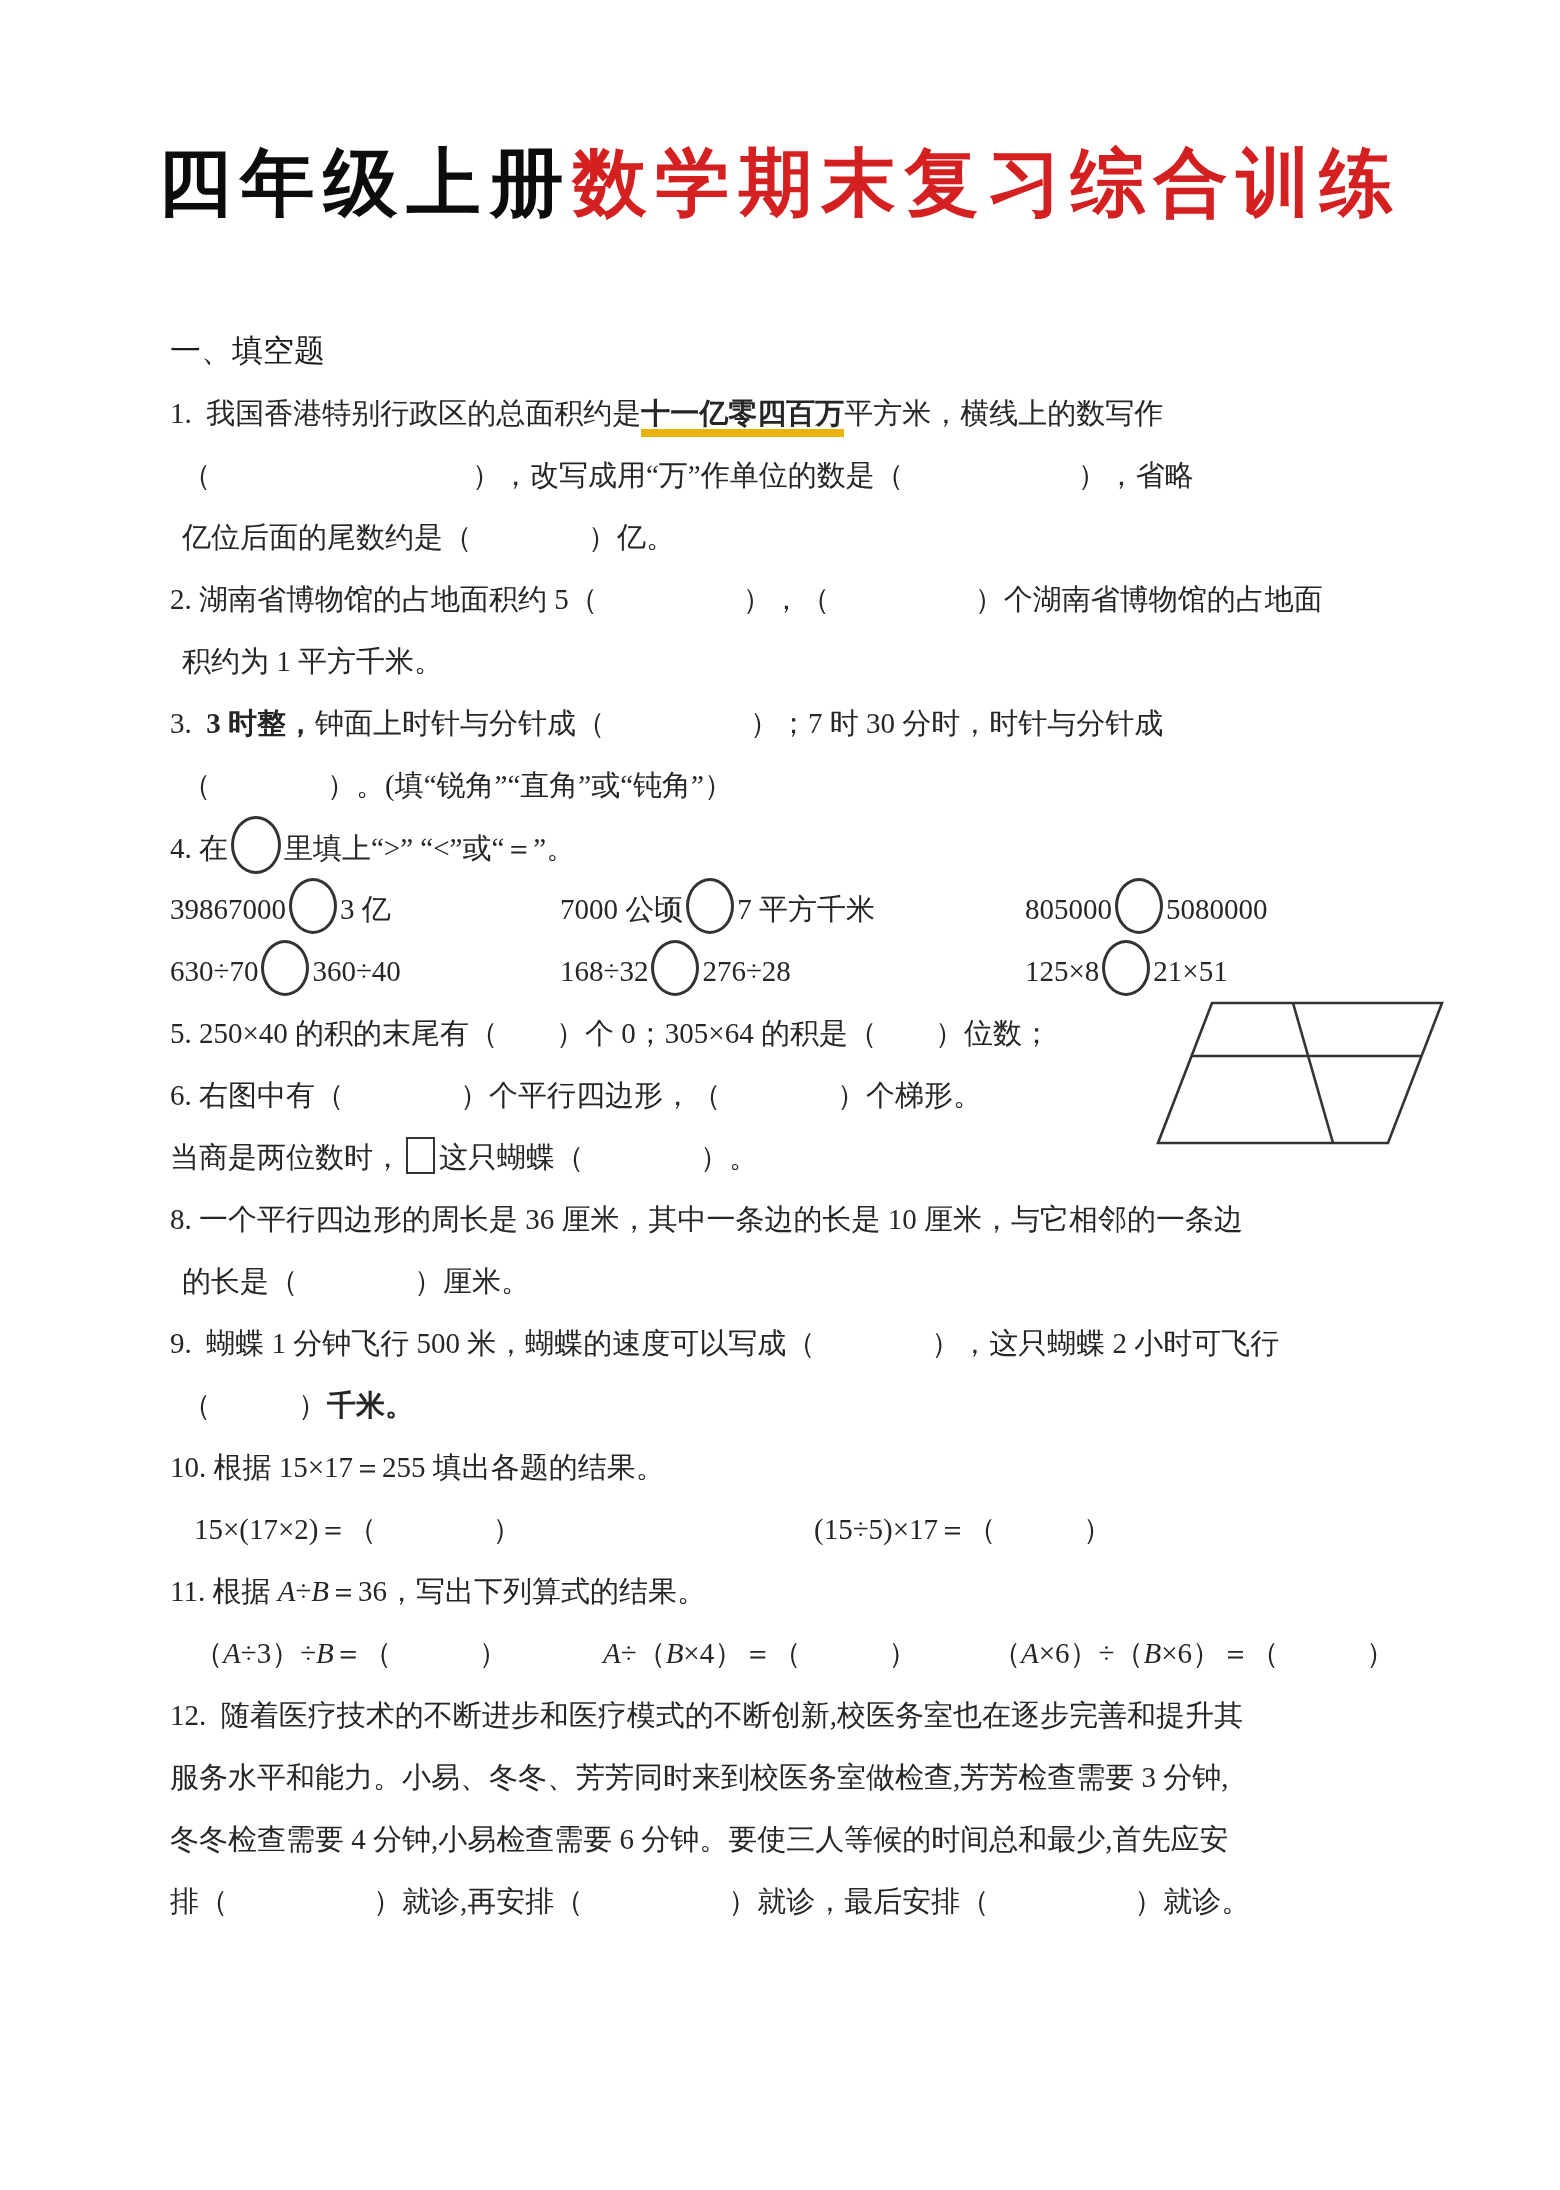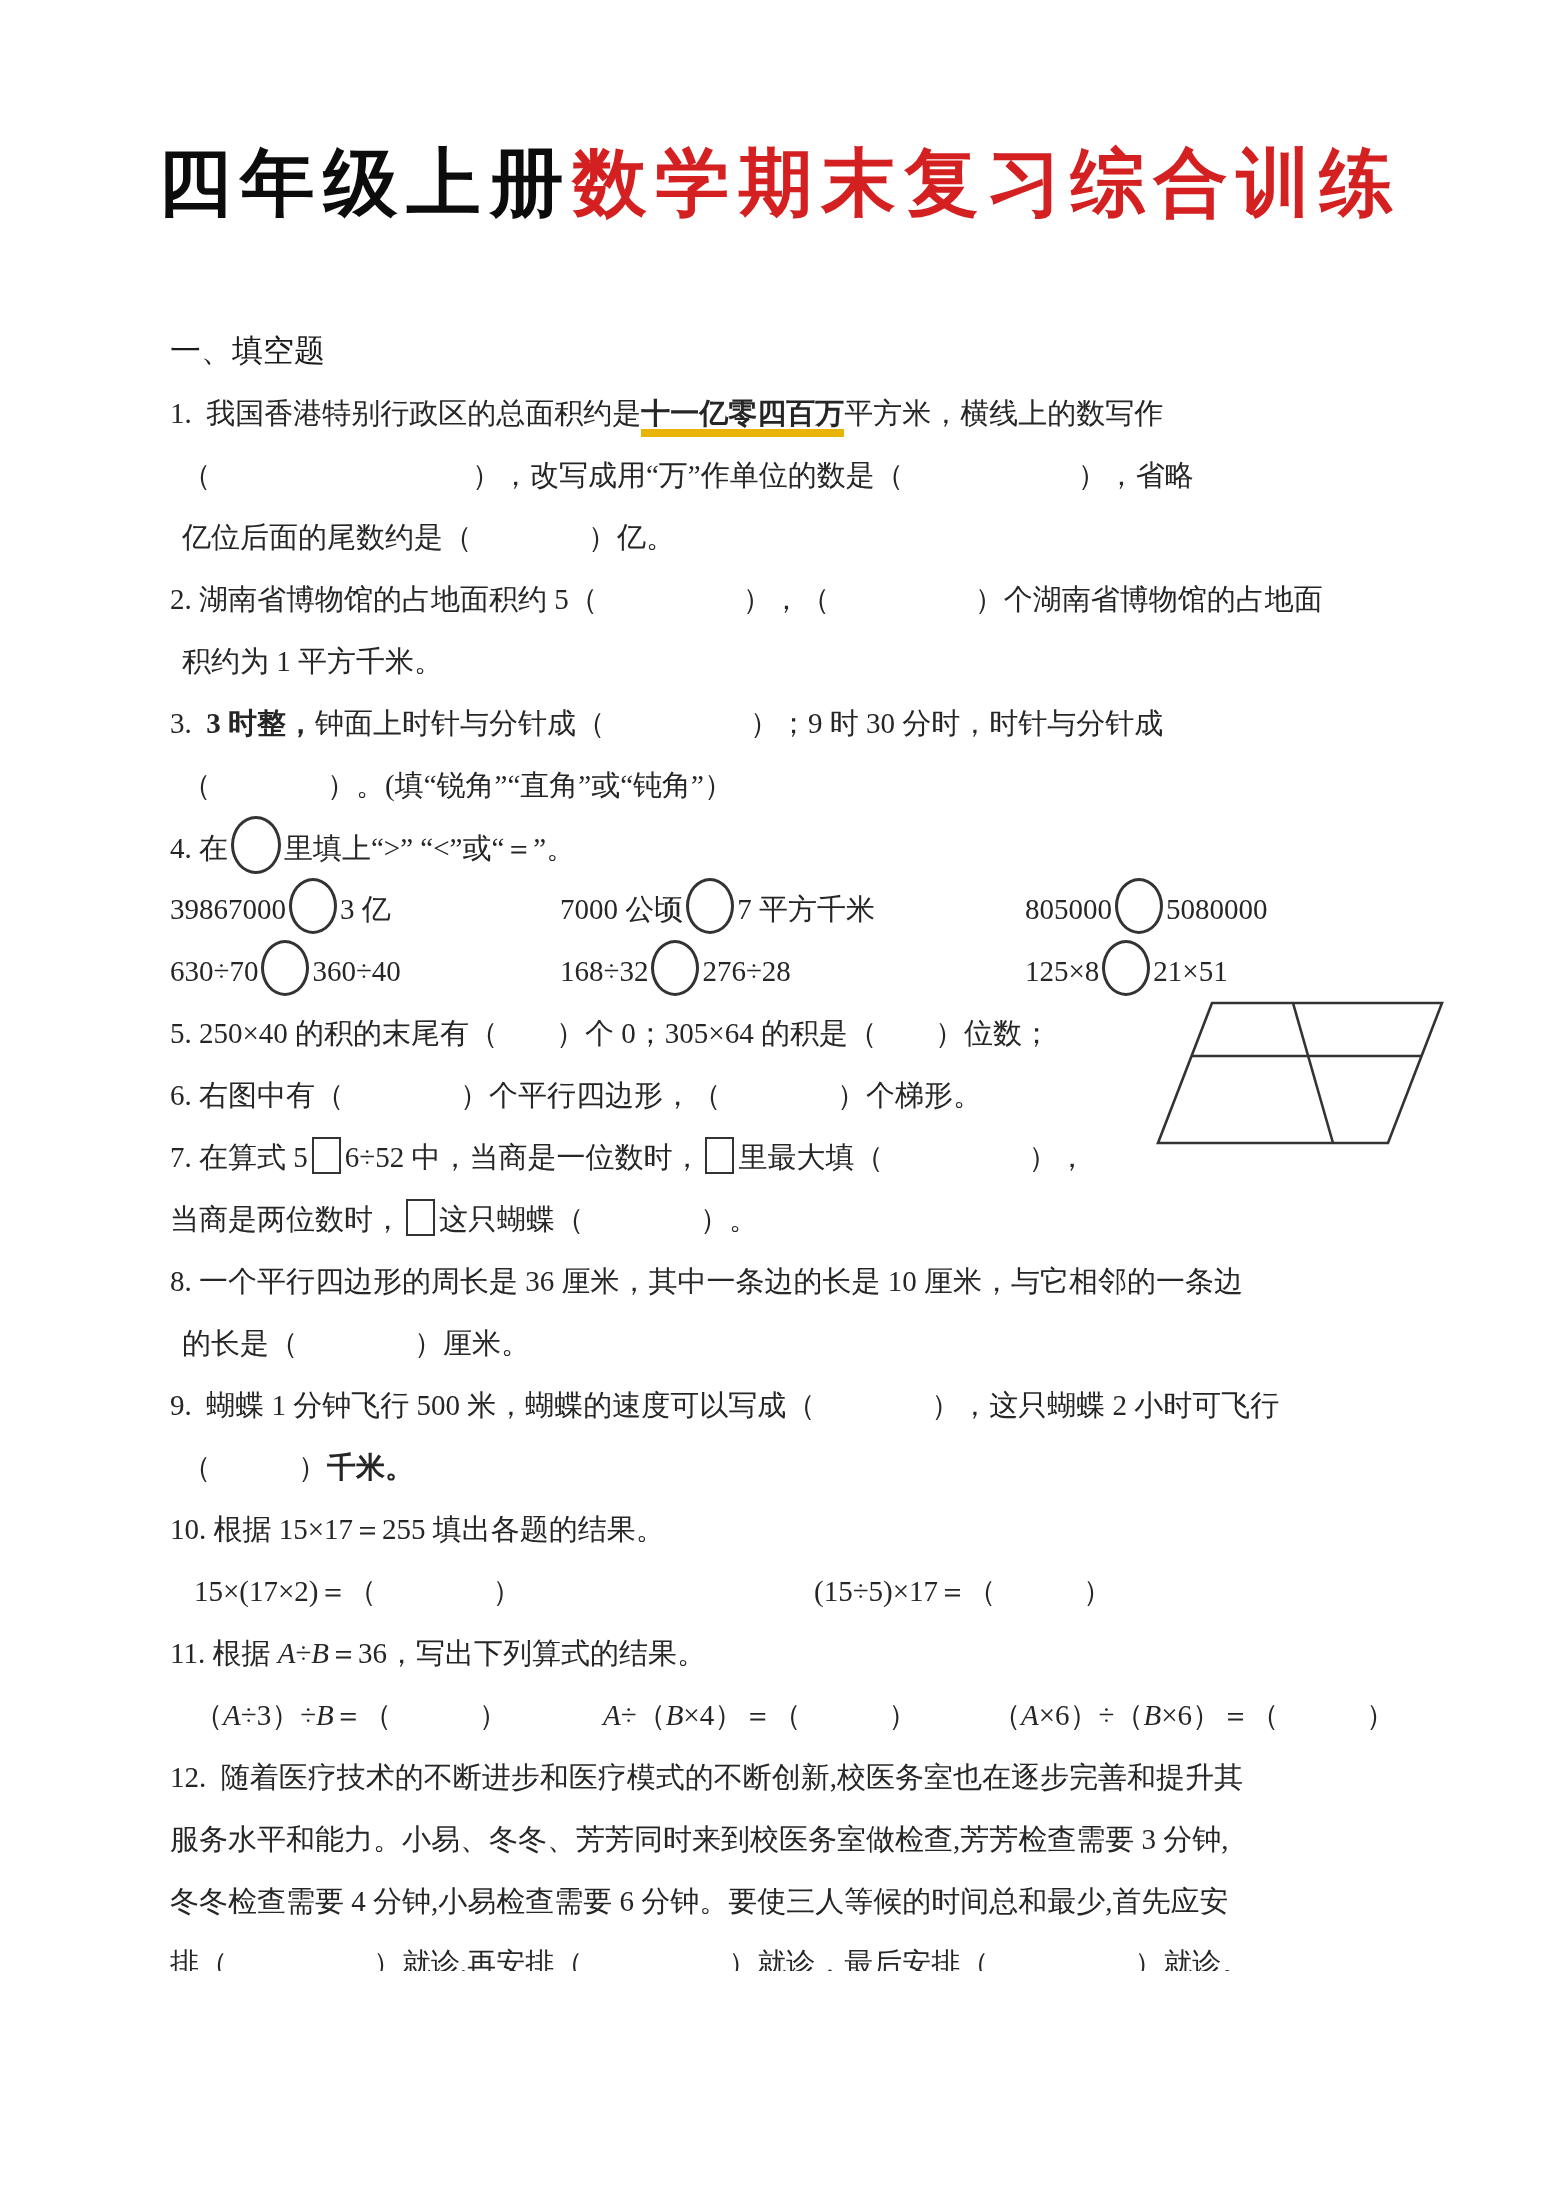--- a/index.html
+++ b/index.html
@@ -41,40 +41,39 @@
 
     <div class="line sec">一、填空题</div>
 
     <div class="line"><span>1.  我国香港特别行政区的总面积约是</span><span class="u">十一亿零四百万</span><span>平方米，横线上的数写作</span></div>
     <div class="line ind">（　　　　　　　　　），改写成用“万”作单位的数是（　　　　　　），省略</div>
     <div class="line ind">亿位后面的尾数约是（　　　　）亿。</div>
 
     <div class="line">2. 湖南省博物馆的占地面积约 5（　　　　　），（　　　　　）个湖南省博物馆的占地面</div>
     <div class="line ind">积约为 1 平方千米。</div>
 
-    <div class="line"><span>3.  </span><span class="b">3 时整，</span><span>钟面上时针与分针成（　　　　　）；9 时 30 分时，时针与分针成</span></div>
+    <div class="line"><span>3.  </span><span class="b">3 时整，</span><span>钟面上时针与分针成（　　　　　）；7 时 30 分时，时针与分针成</span></div>
     <div class="line ind">（　　　　）。(填“锐角”“直角”或“钝角”）</div>
 
     <div class="line"><span>4. 在</span><span class="circle"></span><span>里填上“&gt;” “&lt;”或“＝”。</span></div>
 
     <div class="line row">
       <span class="ca"><span>39867000</span><span class="circle sm"></span><span>3 亿</span></span>
       <span class="cb"><span>7000 公顷</span><span class="circle sm"></span><span>7 平方千米</span></span>
       <span class="cc"><span>805000</span><span class="circle sm"></span><span>5080000</span></span>
     </div>
     <div class="line row">
       <span class="ca"><span>630÷70</span><span class="circle sm"></span><span>360÷40</span></span>
       <span class="cb"><span>168÷32</span><span class="circle sm"></span><span>276÷28</span></span>
       <span class="cc"><span>125×8</span><span class="circle sm"></span><span>21×51</span></span>
     </div>
 
     <div class="line">5. 250×40 的积的末尾有（　　）个 0；305×64 的积是（　　）位数；</div>
     <div class="line">6. 右图中有（　　　　）个平行四边形，（　　　　）个梯形。</div>
 
-    <div class="line"><span>7. 在算式 5</span><span class="box"></span><span>6÷52 中，当商是一位数时，</span><span class="box"></span><span>里最大填（　　　　　），</span></div>
     <div class="line"><span>当商是两位数时，</span><span class="box"></span><span>这只蝴蝶（　　　　）。</span></div>
 
     <div class="line">8. 一个平行四边形的周长是 36 厘米，其中一条边的长是 10 厘米，与它相邻的一条边</div>
     <div class="line ind">的长是（　　　　）厘米。</div>
 
     <div class="line">9.  蝴蝶 1 分钟飞行 500 米，蝴蝶的速度可以写成（　　　　），这只蝴蝶 2 小时可飞行</div>
     <div class="line ind"><span>（　　　）</span><span class="b">千米。</span></div>
 
     <div class="line">10. 根据 15×17＝255 填出各题的结果。</div>
     <div class="line ind24"><span class="q10a">15×(17×2)＝（　　　　）</span><span>(15÷5)×17＝（　　　）</span></div>

